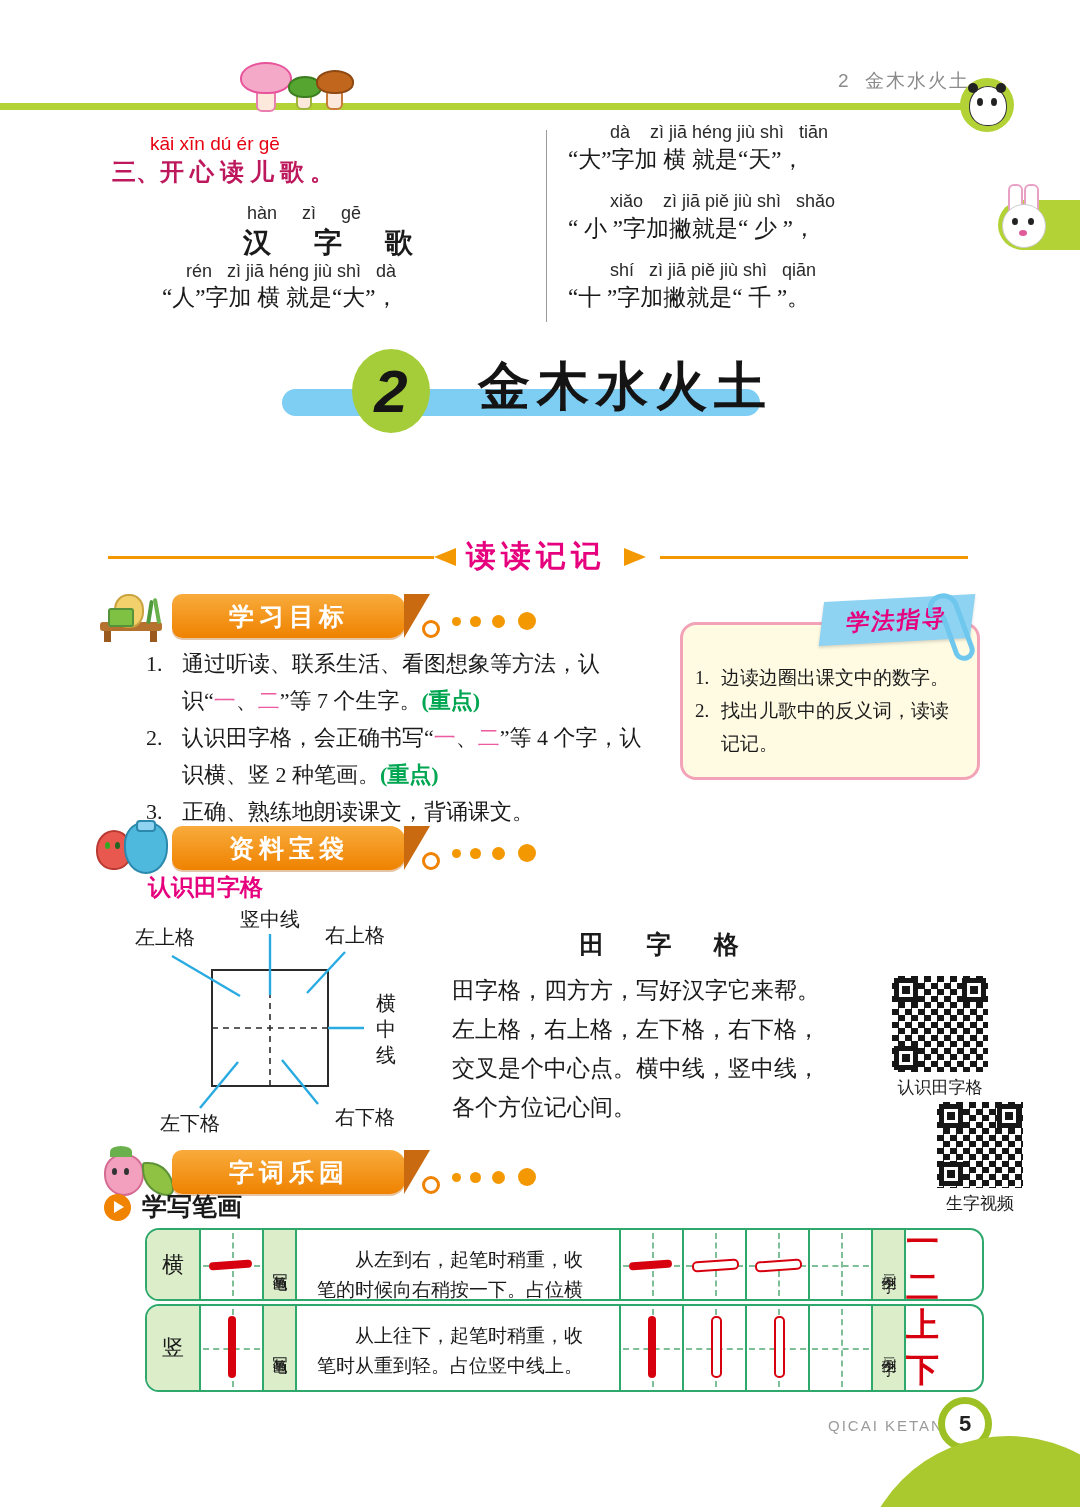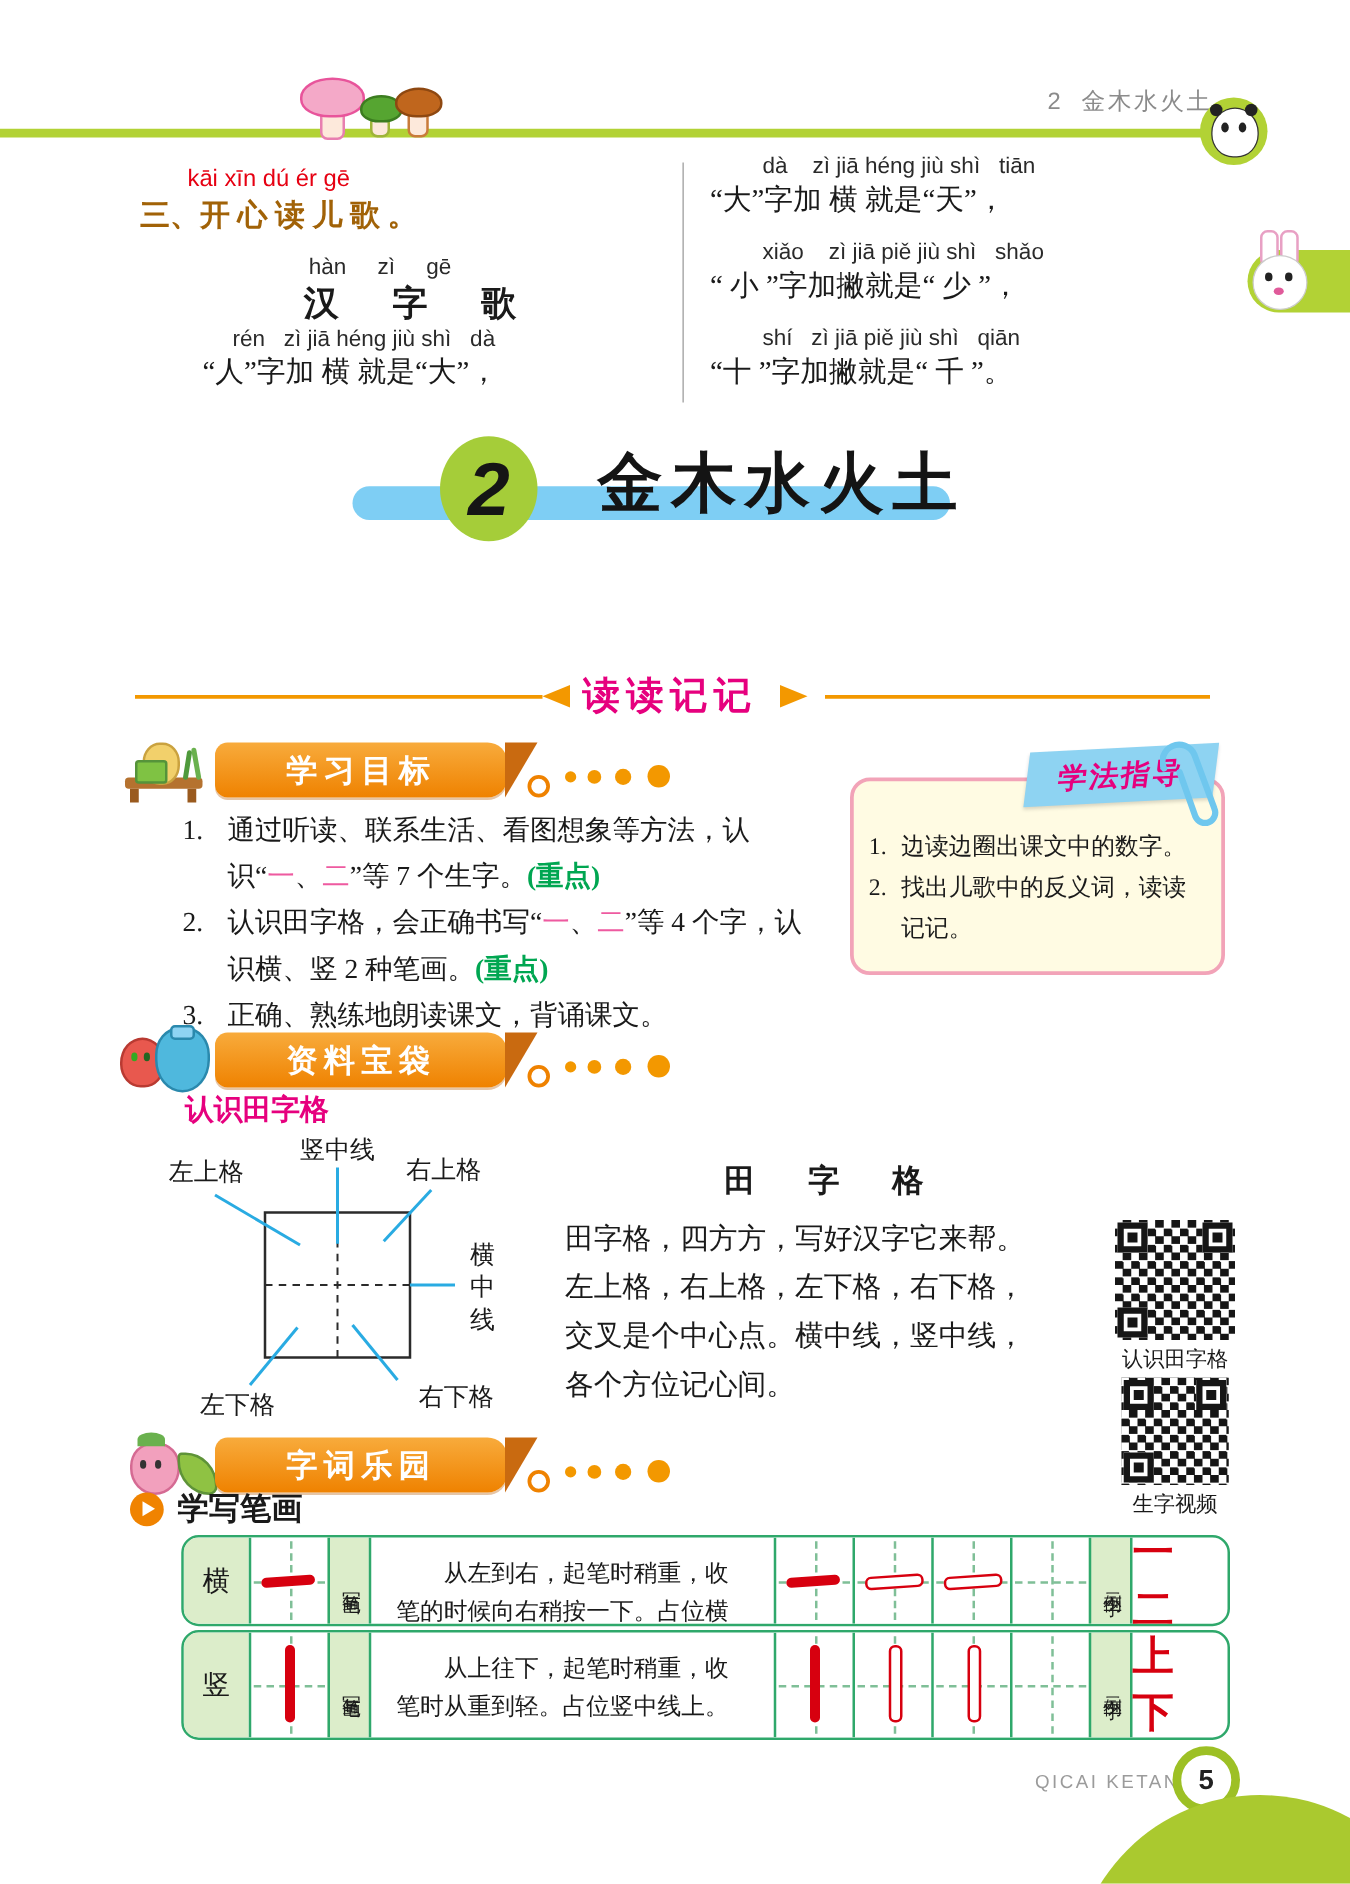--- a/index.html
+++ b/index.html
@@ -19,21 +19,21 @@
   .panda-face{position:absolute;left:9px;top:8px;width:36px;height:38px;background:#fff;border:1.5px solid #333;border-radius:50% 50% 46% 46%;}
   .panda-ear{position:absolute;width:10px;height:10px;background:#222;border-radius:50%;}
   .panda-eye{position:absolute;width:6px;height:8px;background:#222;border-radius:50%;}
   .rabbit-tab{left:998px;top:200px;width:82px;height:50px;background:#b2d235;border-radius:25px 0 0 25px;}
   .rabbit-face{position:absolute;left:4px;top:4px;width:42px;height:42px;background:#fff;border:1px solid #ccc;border-radius:50%;}
   .rabbit-ear{position:absolute;width:11px;height:26px;background:#fff;border:2px solid #e8a0c4;border-radius:6px;}
   .rabbit-eye{position:absolute;width:6px;height:7px;background:#222;border-radius:50%;}
   .rabbit-nose{position:absolute;width:8px;height:6px;background:#e05a9a;border-radius:50%;}
 
   
-  .red{color:#a16207;}
+  .red{color:#be185d;}
   .pinyin{font-family:"Liberation Sans","DejaVu Sans",sans-serif;color:#2a2a2a;font-size:18px;}
   .pinyin.red{color:#e60012;}
   .reading-divider{left:546px;top:130px;width:1px;height:192px;background:#9a9a9a;}
   .zh-line{font-size:23px;}
 
   
   .peach-box{left:110px;top:424px;width:866px;height:90px;background:#fbe3cf;border-radius:18px;}
   .peach-box p{margin:11px 22px 0 26px;font-size:22px;line-height:33px;text-indent:2em;}
   .blue-bar{left:282px;top:389px;width:478px;height:27px;background:#7ecef4;border-radius:14px;}
   .num-ellipse{left:352px;top:349px;width:78px;height:84px;background:#a5cd39;border-radius:50%;
@@ -298,21 +298,21 @@
   </div>
 
   <div class="qr-wrap" style="left:884px;top:976px;width:112px;">
     <div class="qr" style="width:96px;height:96px;">
       <span class="f tl"></span>
         <span class="f tr"></span>
         <span class="f bl"></span>
     </div>
     <div>认识田字格</div>
   </div>
-  <div class="qr-wrap" style="left:888px;top:1102px;width:104px;">
+  <div class="qr-wrap" style="left:928px;top:1102px;width:104px;">
     <div class="qr" style="width:86px;height:86px;">
       <span class="f tl"></span>
         <span class="f tr"></span>
         <span class="f bl"></span>
     </div>
     <div>生字视频</div>
   </div>
 
   <div class="abs" style="left:98px;top:1142px;width:74px;height:56px;">
     <span style="position:absolute;left:6px;top:12px;width:36px;height:38px;background:#f2a0bd;border:2px solid #d56a93;border-radius:48% 48% 54% 54%;"></span>

